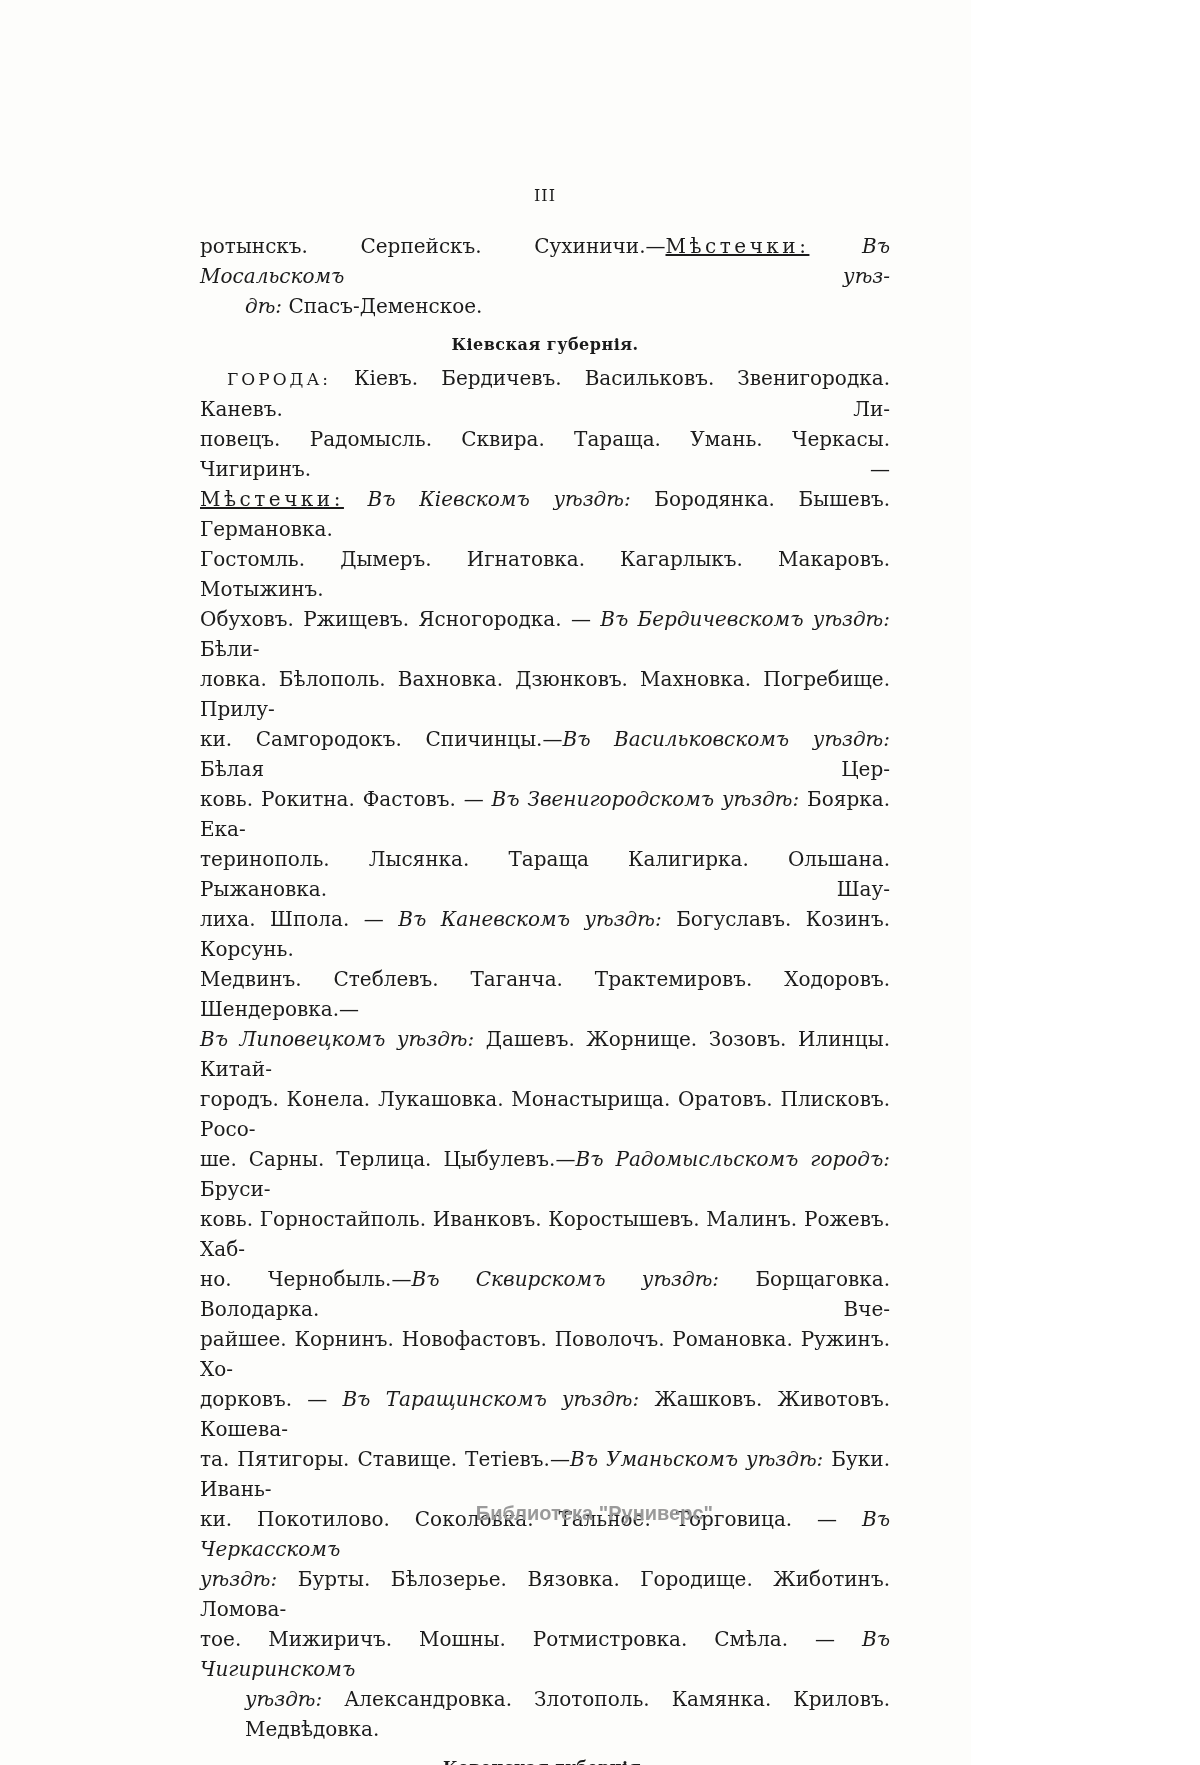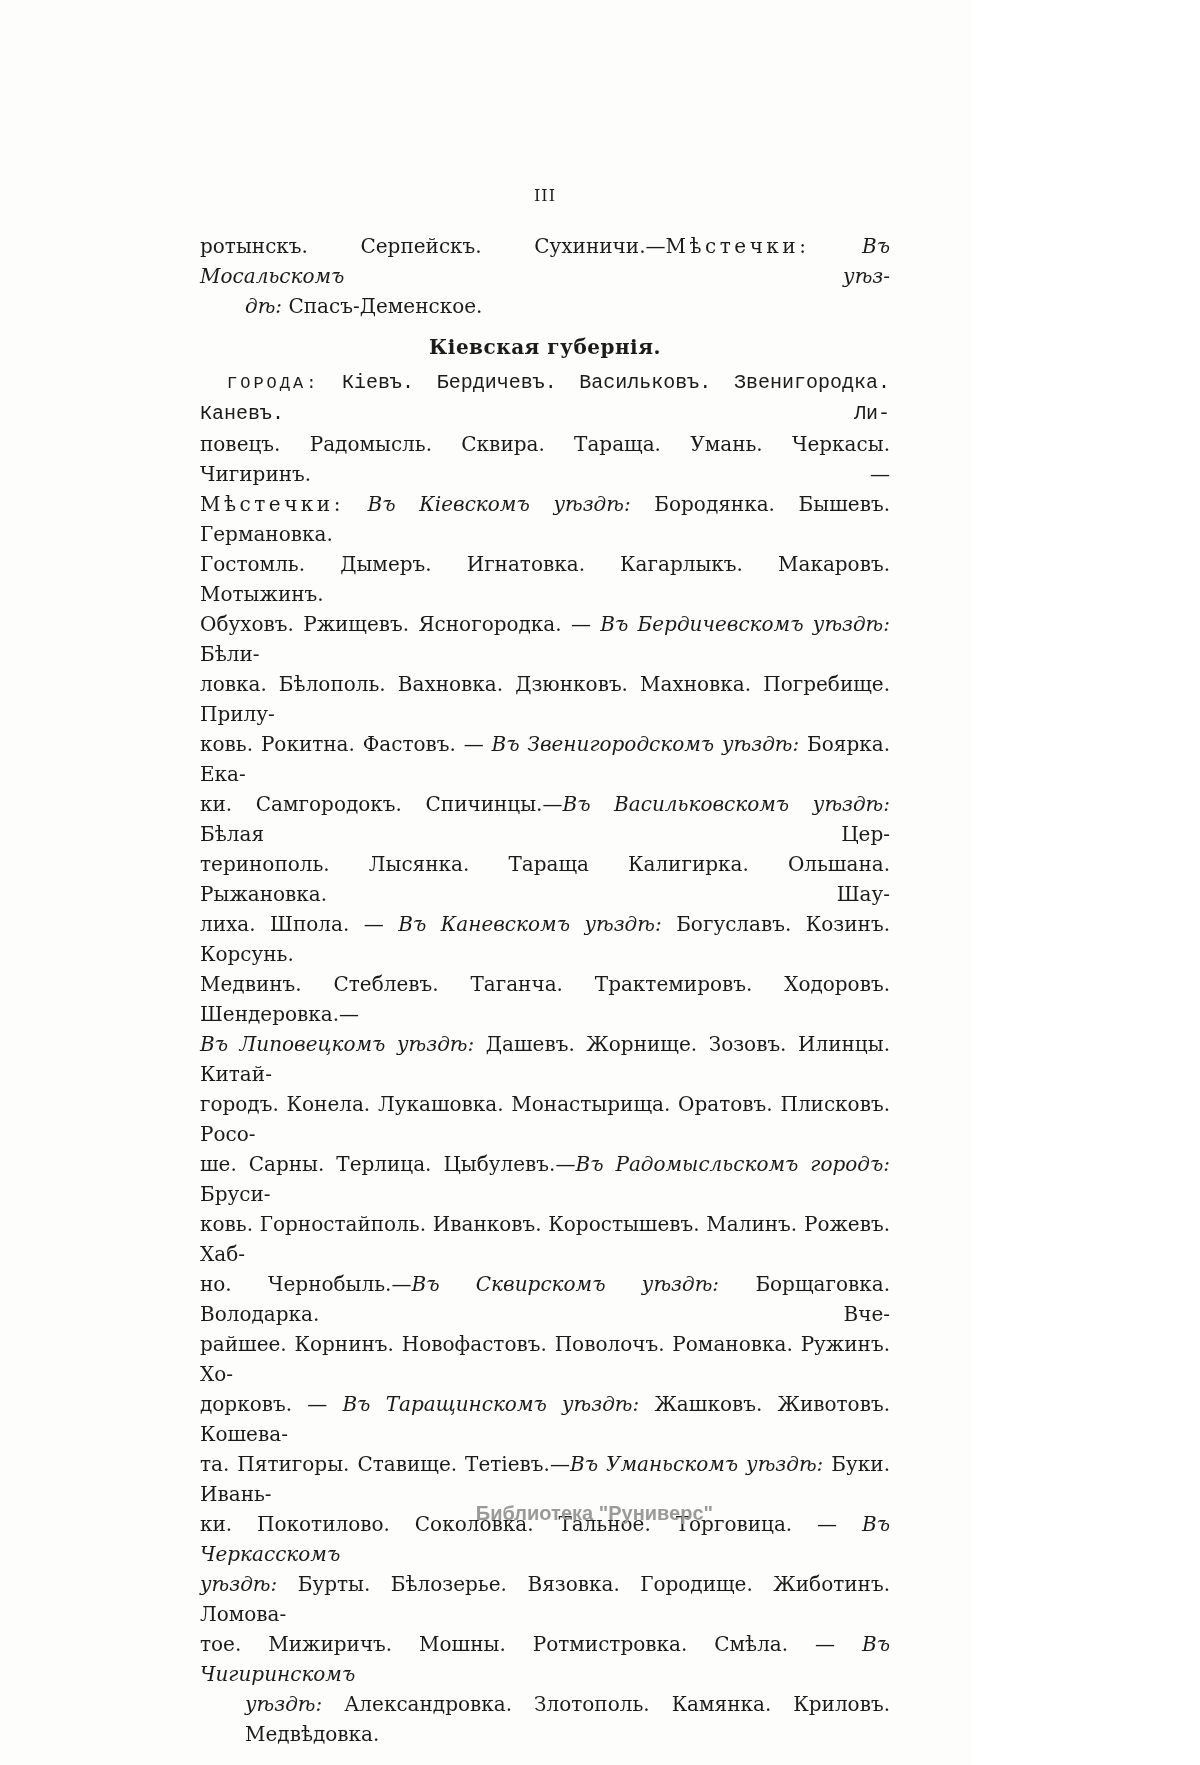--- a/index.html
+++ b/index.html
@@ -30,29 +30,29 @@
   }
   .paragraph { margin: 0; }
   .line {
     font-size: 20px;
     line-height: 30px;
     text-align: justify;
     text-align-last: justify;
     white-space: normal;
   }
   .line.last { text-align-last: left; margin-left: 45px; }
-  .line.indent { text-indent: 27px; font-family: Liberation Mono, monospace; }
+  .line.indent { text-indent: 27px; }
   .seg-n { font-style: normal; }
   .seg-i { font-style: italic; }
-  .seg-sp { letter-spacing: 3.5px; }
+  .seg-sp { letter-spacing: 3.5px; text-decoration: underline; }
   .seg-sc { font-size: 17px; letter-spacing: 3px; }
   .section-heading {
     text-align: center;
     font-weight: bold;
-    font-size: 20px;
+    font-size: 16px;
     margin: 14px 0 9px 0;
     letter-spacing: 0.5px;
   }
   .watermark {
     position: absolute;
     top: 1502px;
     right: 258px;
     font-family: "Liberation Sans", "DejaVu Sans", sans-serif;
     font-weight: bold;
     font-size: 20px;
@@ -72,22 +72,22 @@
       </div>
 
     <h2 class="section-heading">Кіевская губернія.</h2>
     <div class="paragraph">
         <div class="line indent"><span class="seg-sc">ГОРОДА:</span><span class="seg-n"> Кіевъ. Бердичевъ. Васильковъ. Звенигородка. Каневъ. Ли-</span></div>
         <div class="line"><span class="seg-n">повецъ. Радомысль. Сквира. Тараща. Умань. Черкасы. Чигиринъ. —</span></div>
         <div class="line"><span class="seg-sp">Мѣстечки:</span><span class="seg-n"> </span><span class="seg-i">Въ Кіевскомъ уѣздѣ:</span><span class="seg-n"> Бородянка. Бышевъ. Германовка.</span></div>
         <div class="line"><span class="seg-n">Гостомль. Дымеръ. Игнатовка. Кагарлыкъ. Макаровъ. Мотыжинъ.</span></div>
         <div class="line"><span class="seg-n">Обуховъ. Ржищевъ. Ясногородка. — </span><span class="seg-i">Въ Бердичевскомъ уѣздѣ:</span><span class="seg-n"> Бѣли-</span></div>
         <div class="line"><span class="seg-n">ловка. Бѣлополь. Вахновка. Дзюнковъ. Махновка. Погребище. Прилу-</span></div>
+        <div class="line"><span class="seg-n">ки. Самгородокъ. Спичинцы.—</span><span class="seg-i">Въ Васильковскомъ уѣздѣ:</span><span class="seg-n"> Бѣлая Цер-</span></div>
         <div class="line"><span class="seg-n">ковь. Рокитна. Фастовъ. — </span><span class="seg-i">Въ Звенигородскомъ уѣздѣ:</span><span class="seg-n"> Боярка. Ека-</span></div>
-        <div class="line"><span class="seg-n">ки. Самгородокъ. Спичинцы.—</span><span class="seg-i">Въ Васильковскомъ уѣздѣ:</span><span class="seg-n"> Бѣлая Цер-</span></div>
         <div class="line"><span class="seg-n">теринополь. Лысянка. Тараща Калигирка. Ольшана. Рыжановка. Шау-</span></div>
         <div class="line"><span class="seg-n">лиха. Шпола. — </span><span class="seg-i">Въ Каневскомъ уѣздѣ:</span><span class="seg-n"> Богуславъ. Козинъ. Корсунь.</span></div>
         <div class="line"><span class="seg-n">Медвинъ. Стеблевъ. Таганча. Трактемировъ. Ходоровъ. Шендеровка.—</span></div>
         <div class="line"><span class="seg-i">Въ Липовецкомъ уѣздѣ:</span><span class="seg-n"> Дашевъ. Жорнище. Зозовъ. Илинцы. Китай-</span></div>
         <div class="line"><span class="seg-n">городъ. Конела. Лукашовка. Монастырища. Оратовъ. Плисковъ. Росо-</span></div>
         <div class="line"><span class="seg-n">ше. Сарны. Терлица. Цыбулевъ.—</span><span class="seg-i">Въ Радомысльскомъ городъ:</span><span class="seg-n"> Бруси-</span></div>
         <div class="line"><span class="seg-n">ковь. Горностайполь. Иванковъ. Коростышевъ. Малинъ. Рожевъ. Хаб-</span></div>
         <div class="line"><span class="seg-n">но. Чернобыль.—</span><span class="seg-i">Въ Сквирскомъ уѣздѣ:</span><span class="seg-n"> Борщаговка. Володарка. Вче-</span></div>
         <div class="line"><span class="seg-n">райшее. Корнинъ. Новофастовъ. Поволочъ. Романовка. Ружинъ. Хо-</span></div>
         <div class="line"><span class="seg-n">дорковъ. — </span><span class="seg-i">Въ Таращинскомъ уѣздѣ:</span><span class="seg-n"> Жашковъ. Животовъ. Кошева-</span></div>

